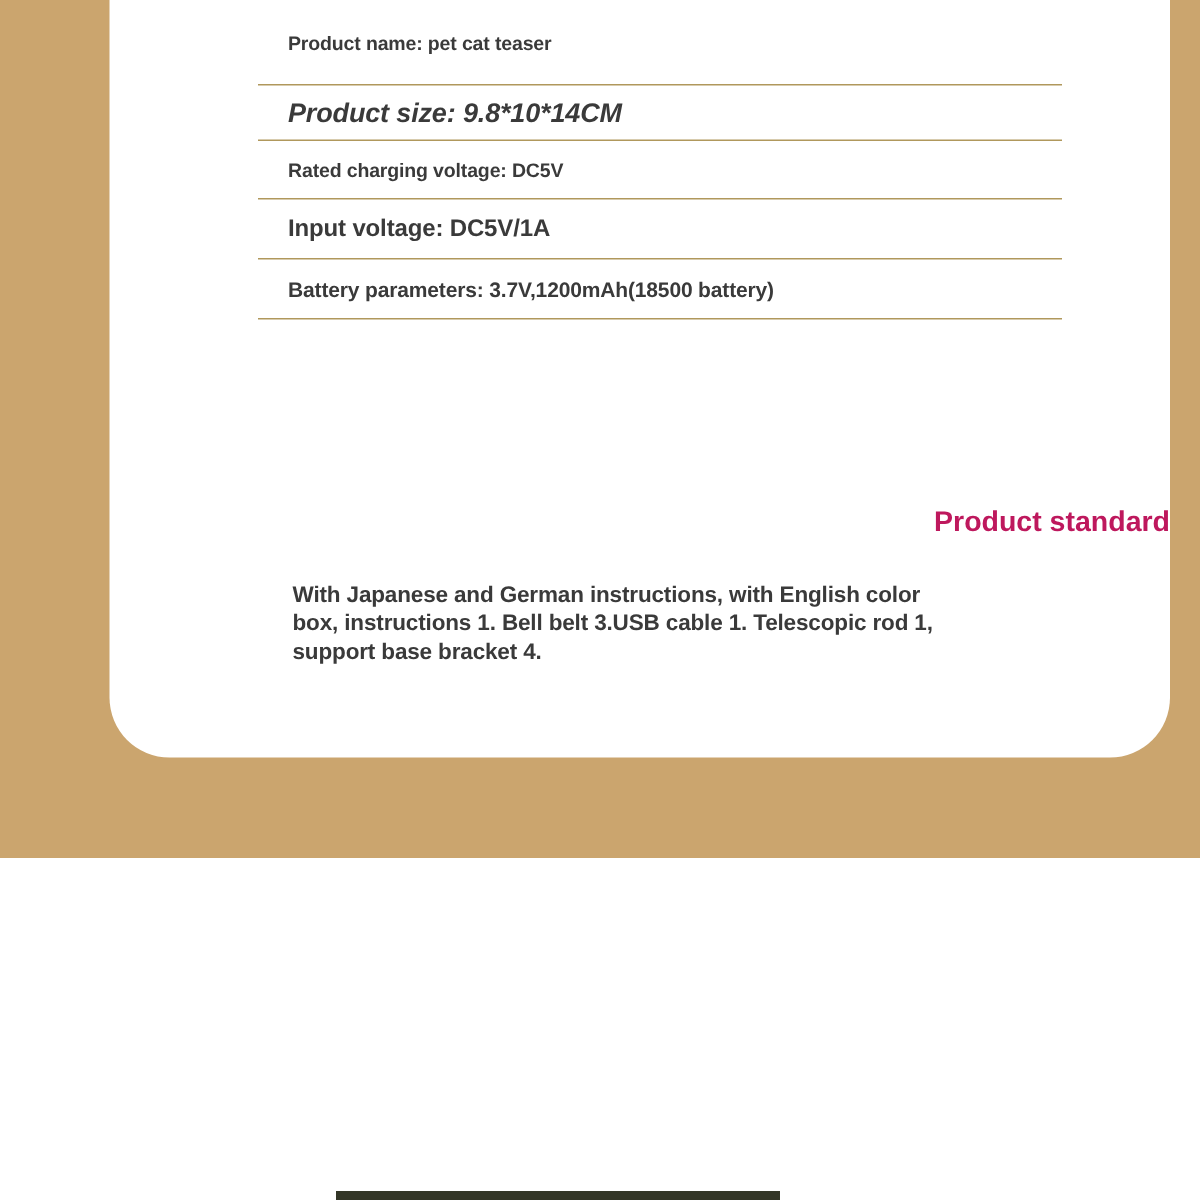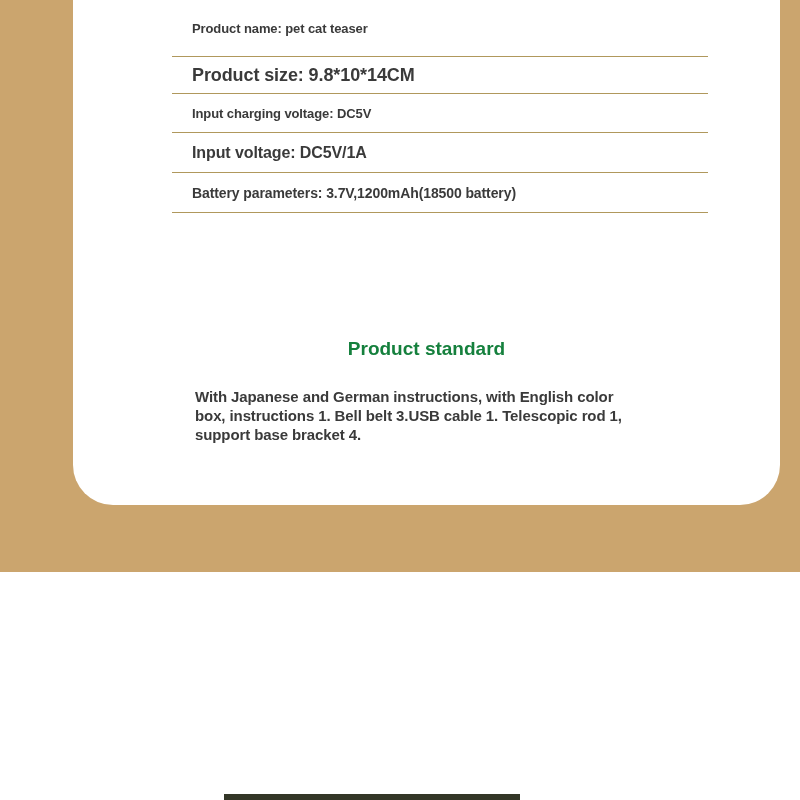--- a/index.html
+++ b/index.html
@@ -32,32 +32,32 @@
   .spec-row{
     box-sizing:border-box;
     display:flex;align-items:center;
     padding-left:20px;
     border-bottom:1px solid var(--divider,#b0985c);
     color:var(--ink,#3a3a3a);
     white-space:nowrap;
     letter-spacing:-0.1px;
   }
   .spec-row:nth-child(1){height:57px;font-size:13px;}
-  .spec-row:nth-child(2){height:37px;font-size:18px;}
+  .spec-row:nth-child(2){height:37px;font-size:18px;font-style:italic;}
   .spec-row:nth-child(3){height:39px;font-size:13px;}
   .spec-row:nth-child(4){height:40px;font-size:16px;}
   .spec-row:nth-child(5){height:40px;font-size:14px;}
   .spec-row:nth-child(6){height:38px;font-size:17px;}
   .spec-row:nth-child(7){height:39px;font-size:14.5px;}
   .standard-title{
     position:absolute;left:0;top:338px;
     width:707px;
-    text-align:center;
+    text-align:right;
     font-size:19px;
-    color:#15803d;
+    color:#be185d;
   }
   .standard-text{
     position:absolute;left:122px;top:387px;
     width:520px;
     font-size:15px;line-height:19px;
     color:var(--ink,#3a3a3a);
     letter-spacing:-0.1px;
     white-space:nowrap;
   }
   
@@ -82,21 +82,21 @@
     <div class="card">
 
       <div class="spec-table">
         <div class="spec-row">
           <span>Product name: pet cat teaser</span>
         </div>
         <div class="spec-row">
           <span>Product size: 9.8*10*14CM</span>
         </div>
         <div class="spec-row">
-          <span>Input charging voltage: DC5V</span>
+          <span>Rated charging voltage: DC5V</span>
         </div>
         <div class="spec-row">
           <span>Input voltage: DC5V/1A</span>
         </div>
         <div class="spec-row">
           <span>Battery parameters: 3.7V,1200mAh(18500 battery)</span>
         </div>
       </div>
 
       <div class="standard-title">Product standard</div>

